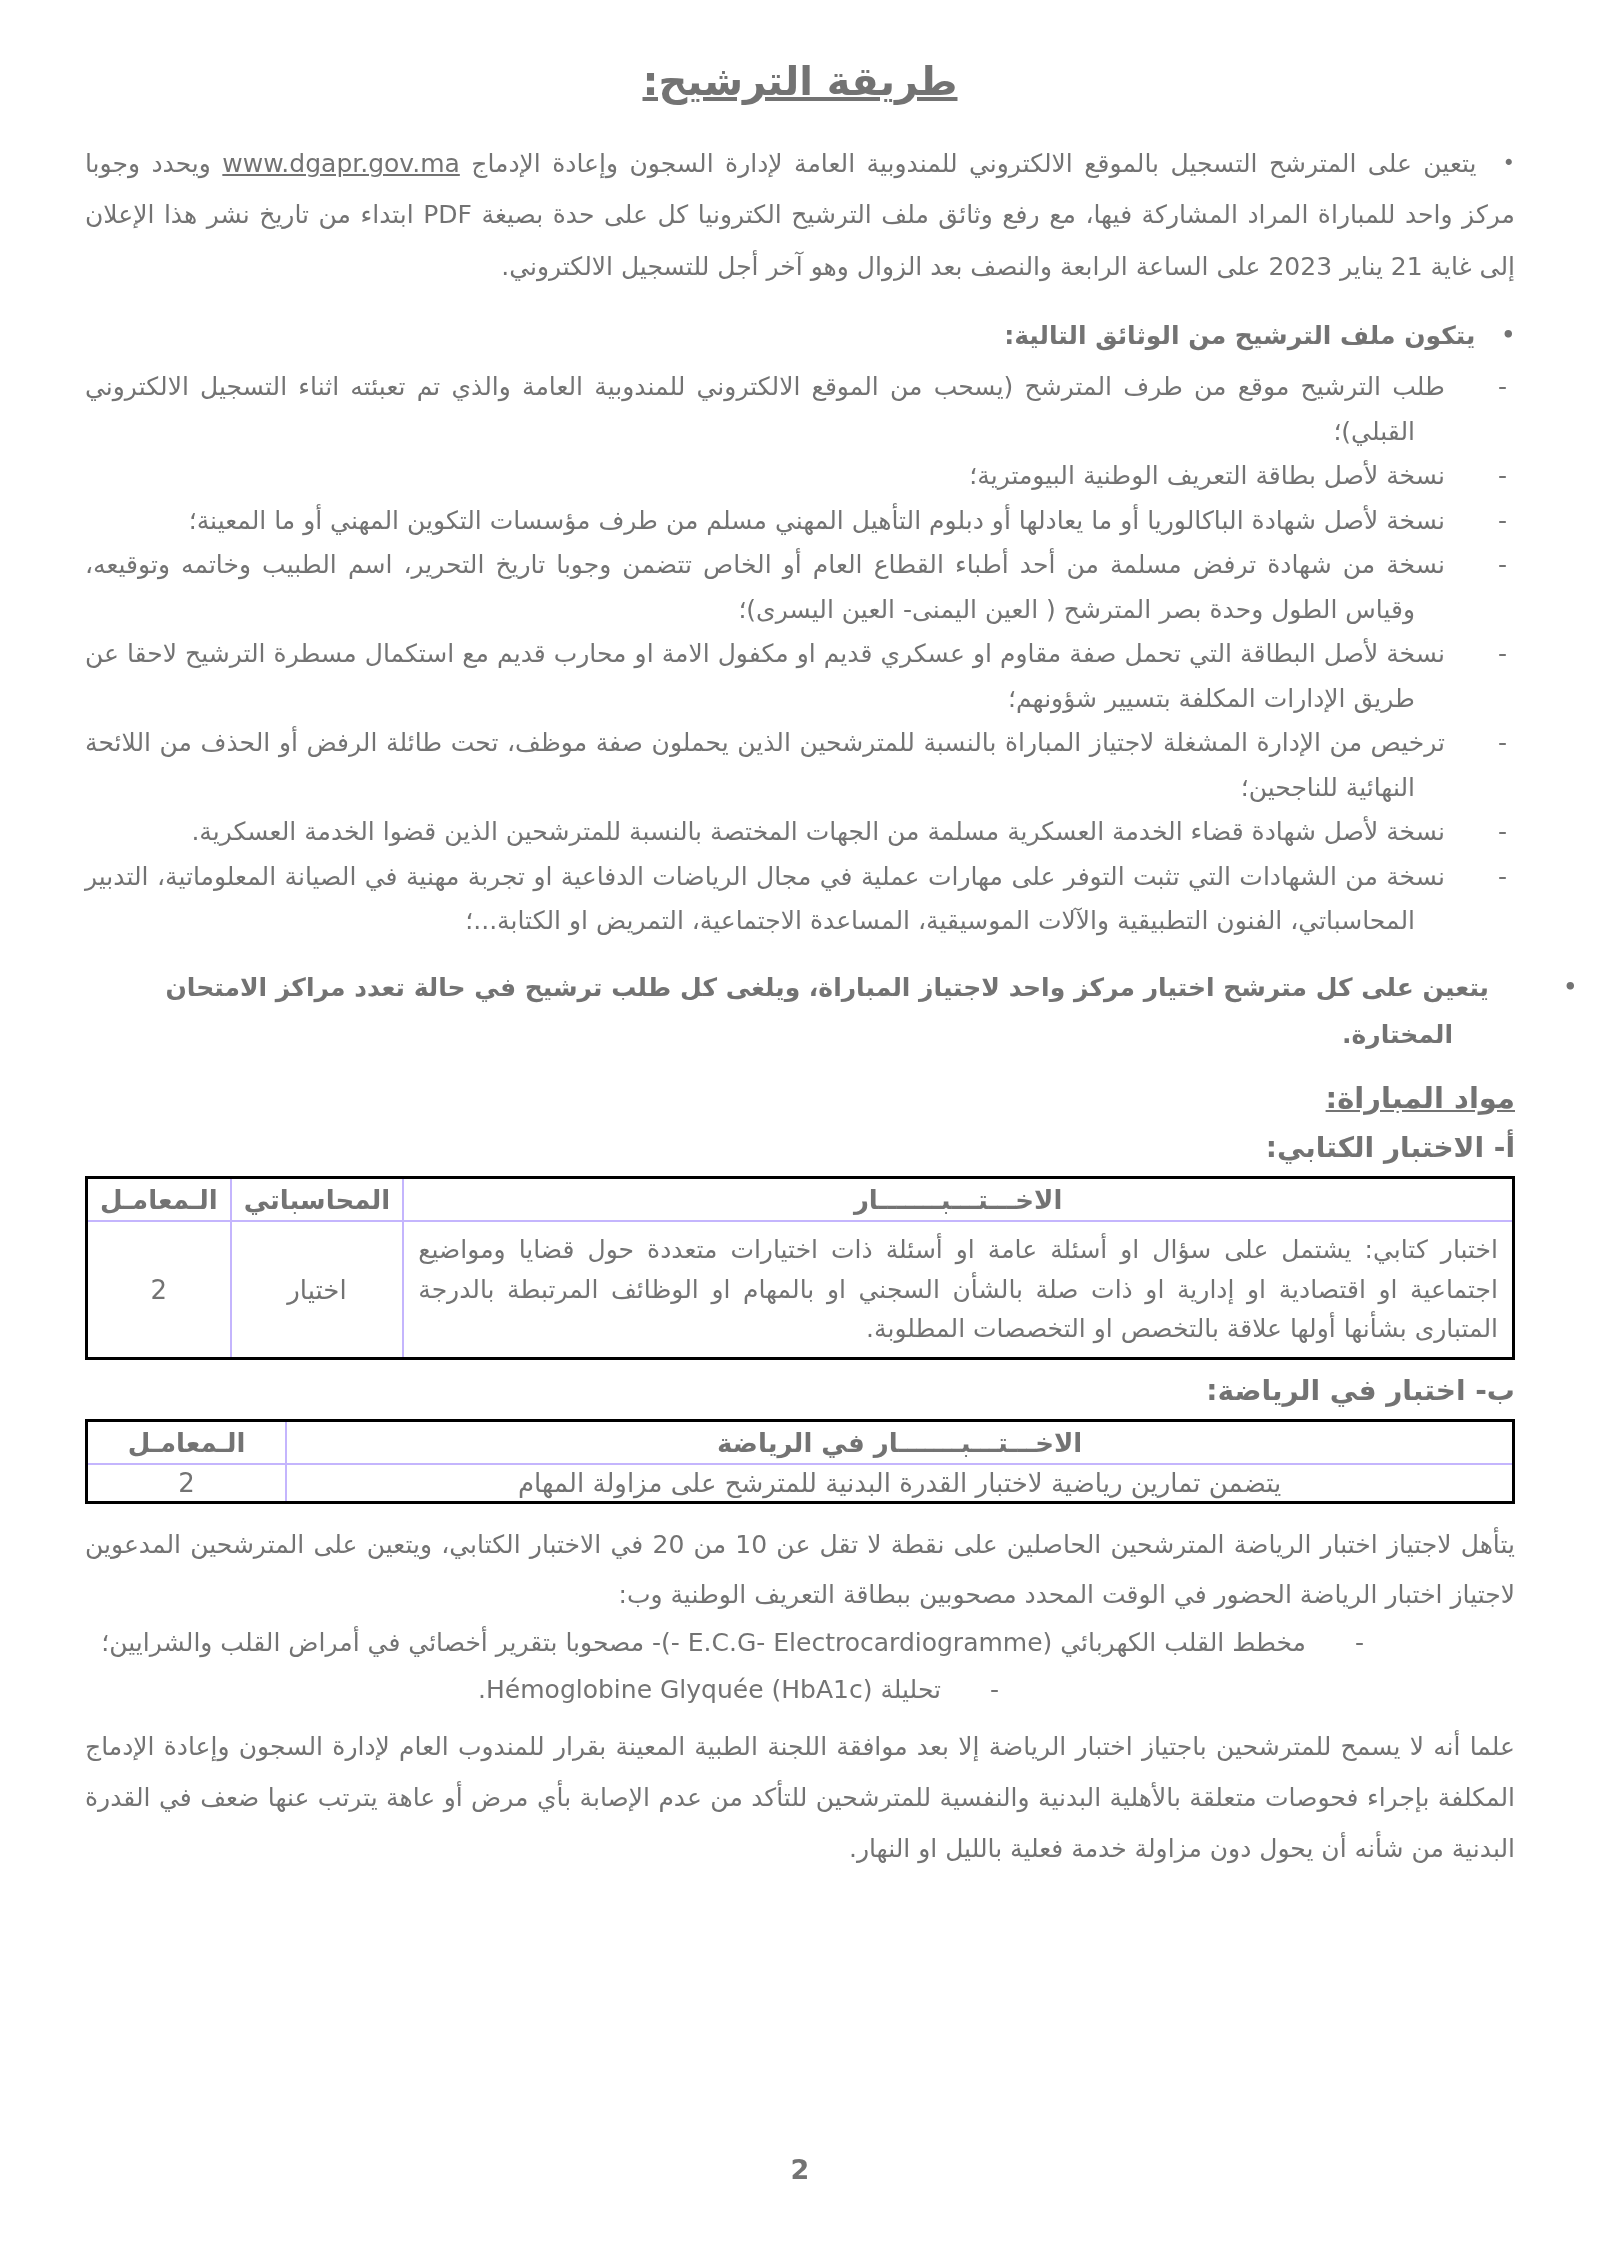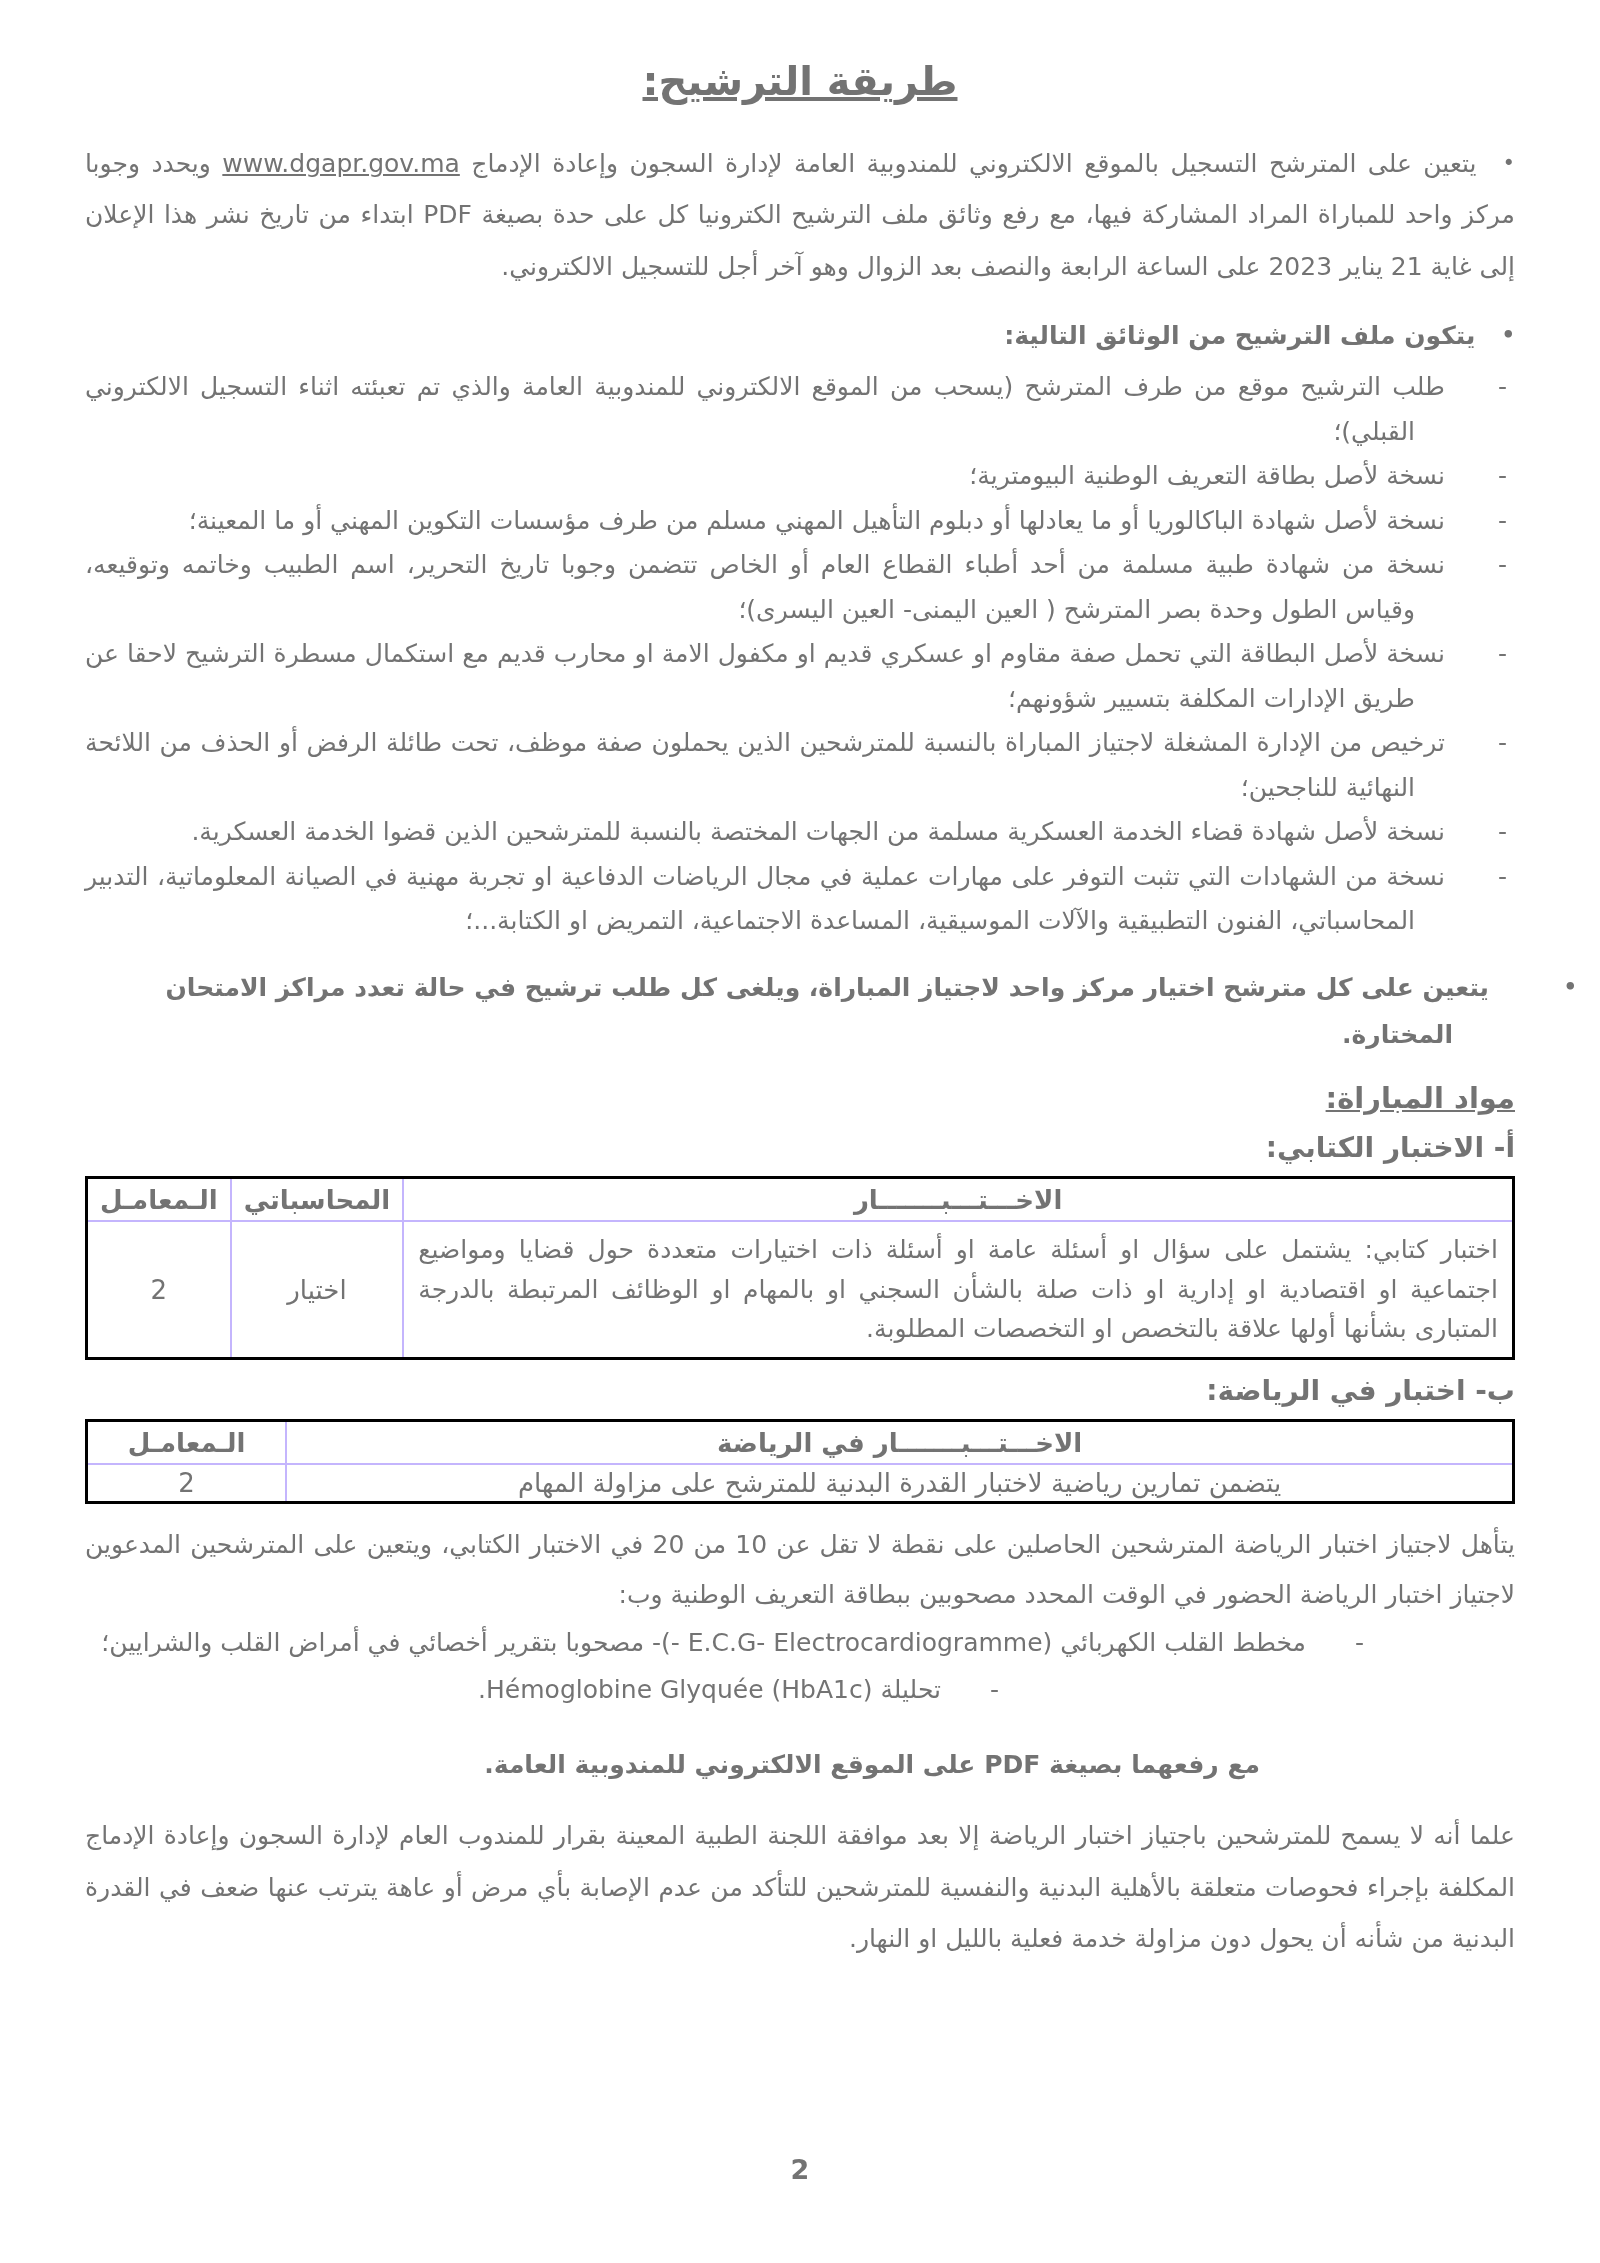--- a/index.html
+++ b/index.html
@@ -129,21 +129,21 @@
   <h1 class="title">طريقة الترشيح:</h1>
 
   <p class="para"><span class="bullet">•</span><span><span>يتعين على المترشح التسجيل بالموقع الالكتروني للمندوبية العامة لإدارة السجون وإعادة الإدماج </span><span class="u">www.dgapr.gov.ma</span><span> ويحدد وجوبا مركز واحد للمباراة المراد المشاركة فيها، مع رفع وثائق ملف الترشيح الكترونيا كل على حدة </span><span class="b">بصيغة PDF</span><span> ابتداء من تاريخ نشر هذا الإعلان إلى غاية </span><span class="b">21 يناير 2023</span><span> على الساعة الرابعة والنصف بعد الزوال وهو آخر أجل للتسجيل الالكتروني.</span></span></p>
 
   <p class="doc-heading"><span class="bullet">•</span><span>يتكون ملف الترشيح من الوثائق التالية:</span></p>
 
   <ul class="doc-list">
     <li><span class="dash">-</span><span><span>طلب الترشيح موقع من طرف المترشح (يسحب من الموقع الالكتروني للمندوبية العامة والذي تم تعبئته اثناء التسجيل الالكتروني القبلي)؛</span></span></li>
     <li><span class="dash">-</span><span><span>نسخة لأصل بطاقة التعريف الوطنية البيومترية؛</span></span></li>
     <li><span class="dash">-</span><span><span>نسخة لأصل </span><span class="b">شهادة الباكالوريا</span><span> أو ما يعادلها أو </span><span class="b">دبلوم التأهيل المهني</span><span> مسلم من طرف مؤسسات التكوين المهني أو ما المعينة؛</span></span></li>
-    <li><span class="dash">-</span><span><span>نسخة من </span><span class="b">شهادة طبية</span><span> مسلمة من أحد أطباء القطاع العام أو الخاص تتضمن وجوبا </span><span class="b">تاريخ التحرير، اسم الطبيب وخاتمه وتوقيعه، وقياس الطول وحدة بصر المترشح ( العين اليمنى- العين اليسرى)؛</span></span></li>
+    <li><span class="dash">-</span><span><span>نسخة من </span><span class="b">شهادة ترفض</span><span> مسلمة من أحد أطباء القطاع العام أو الخاص تتضمن وجوبا </span><span class="b">تاريخ التحرير، اسم الطبيب وخاتمه وتوقيعه، وقياس الطول وحدة بصر المترشح ( العين اليمنى- العين اليسرى)؛</span></span></li>
     <li><span class="dash">-</span><span><span>نسخة لأصل البطاقة التي تحمل صفة مقاوم او عسكري قديم او مكفول الامة او محارب قديم مع استكمال مسطرة الترشيح لاحقا عن طريق الإدارات المكلفة بتسيير شؤونهم؛</span></span></li>
     <li><span class="dash">-</span><span><span>ترخيص من الإدارة المشغلة لاجتياز المباراة بالنسبة للمترشحين الذين يحملون صفة موظف، تحت طائلة الرفض أو الحذف من اللائحة النهائية للناجحين؛</span></span></li>
     <li><span class="dash">-</span><span><span>نسخة لأصل شهادة قضاء الخدمة العسكرية مسلمة من الجهات المختصة بالنسبة للمترشحين الذين قضوا الخدمة العسكرية.</span></span></li>
     <li><span class="dash">-</span><span><span>نسخة من الشهادات التي تثبت التوفر على مهارات عملية في مجال الرياضات الدفاعية او تجربة مهنية في الصيانة المعلوماتية، التدبير المحاسباتي، الفنون التطبيقية والآلات الموسيقية، المساعدة الاجتماعية، التمريض او الكتابة...؛</span></span></li>
   </ul>
 
 
   <p class="center-note"><span class="bullet">•</span><span>يتعين على كل مترشح اختيار مركز واحد لاجتياز المباراة، ويلغى كل طلب ترشيح في حالة تعدد مراكز الامتحان المختارة.</span></p>
 
   <h2 class="section-title">مواد المباراة:</h2>
@@ -193,19 +193,18 @@
     </tbody>
   </table>
 
   <p class="note">يتأهل لاجتياز اختبار الرياضة المترشحين الحاصلين على نقطة لا تقل عن 10 من 20 في الاختبار الكتابي، ويتعين على المترشحين المدعوين لاجتياز اختبار الرياضة الحضور في الوقت المحدد مصحوبين ببطاقة التعريف الوطنية وب:</p>
 
   <ul class="req-list">
     <li><span class="dash">-</span><span>مخطط القلب الكهربائي (E.C.G- Electrocardiogramme -)- مصحوبا بتقرير أخصائي في أمراض القلب والشرايين؛</span></li>
     <li><span class="dash">-</span><span>تحليلة Hémoglobine Glyquée (HbA1c).</span></li>
   </ul>
 
-  <p class="upload-note">مع رفعهما بصيغة PDF على الموقع الالكتروني للمندوبية العامة.</p>
 
   <p class="medical-note">علما أنه لا يسمح للمترشحين باجتياز اختبار الرياضة إلا بعد موافقة اللجنة الطبية المعينة بقرار للمندوب العام لإدارة السجون وإعادة الإدماج المكلفة بإجراء فحوصات متعلقة بالأهلية البدنية والنفسية للمترشحين للتأكد من عدم الإصابة بأي مرض أو عاهة يترتب عنها ضعف في القدرة البدنية من شأنه أن يحول دون مزاولة خدمة فعلية بالليل او النهار.</p>
 
   <div class="page-number">2</div>
 
 </div>
 
 </body></html>

